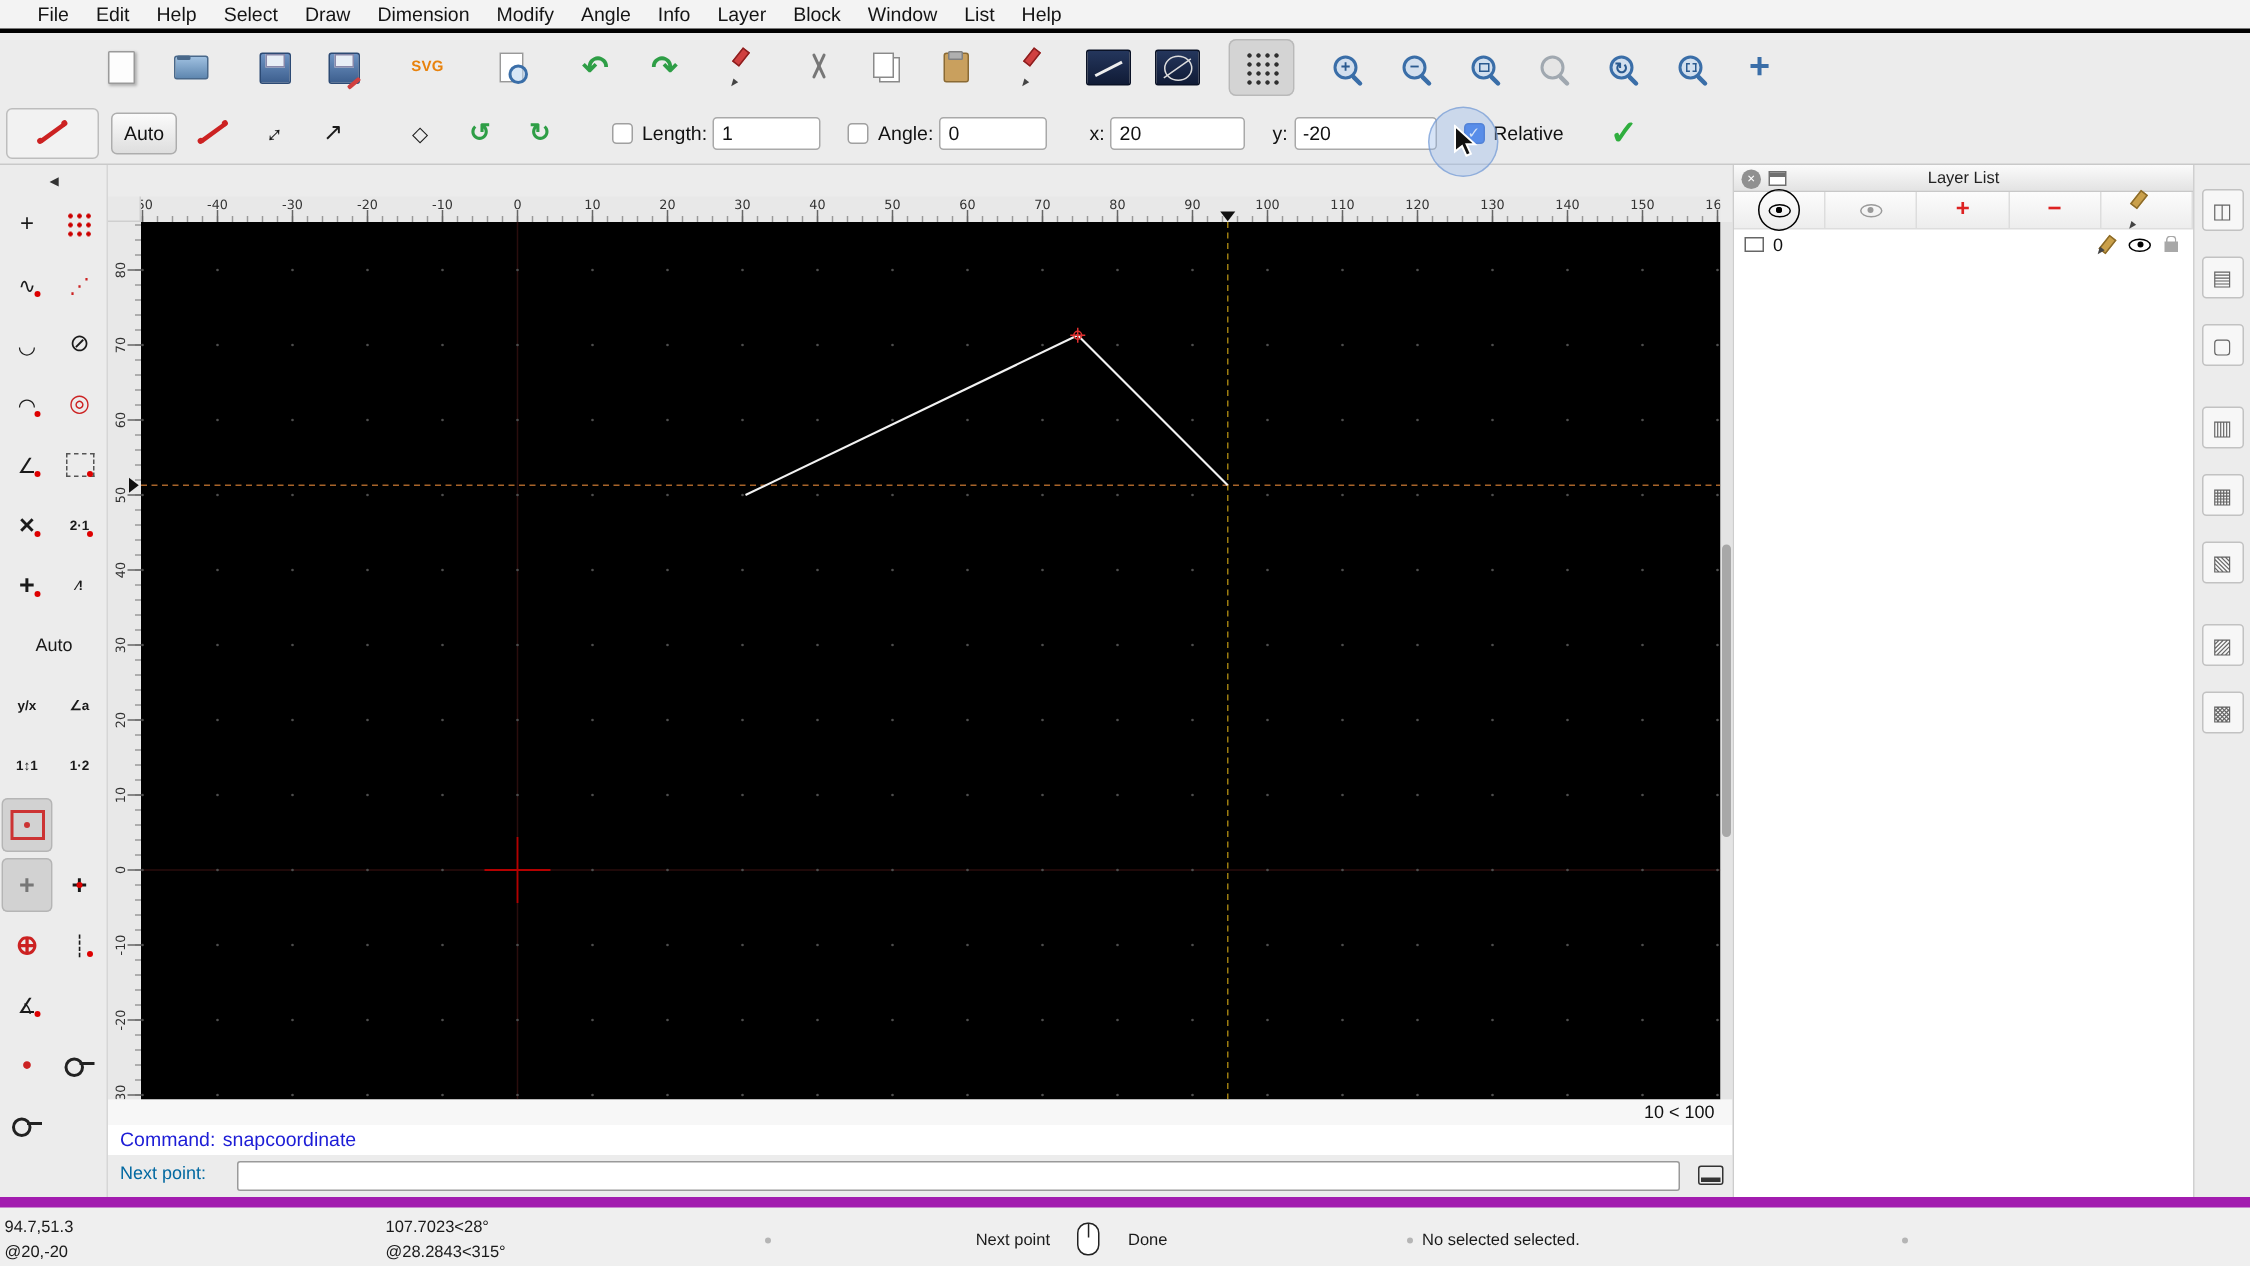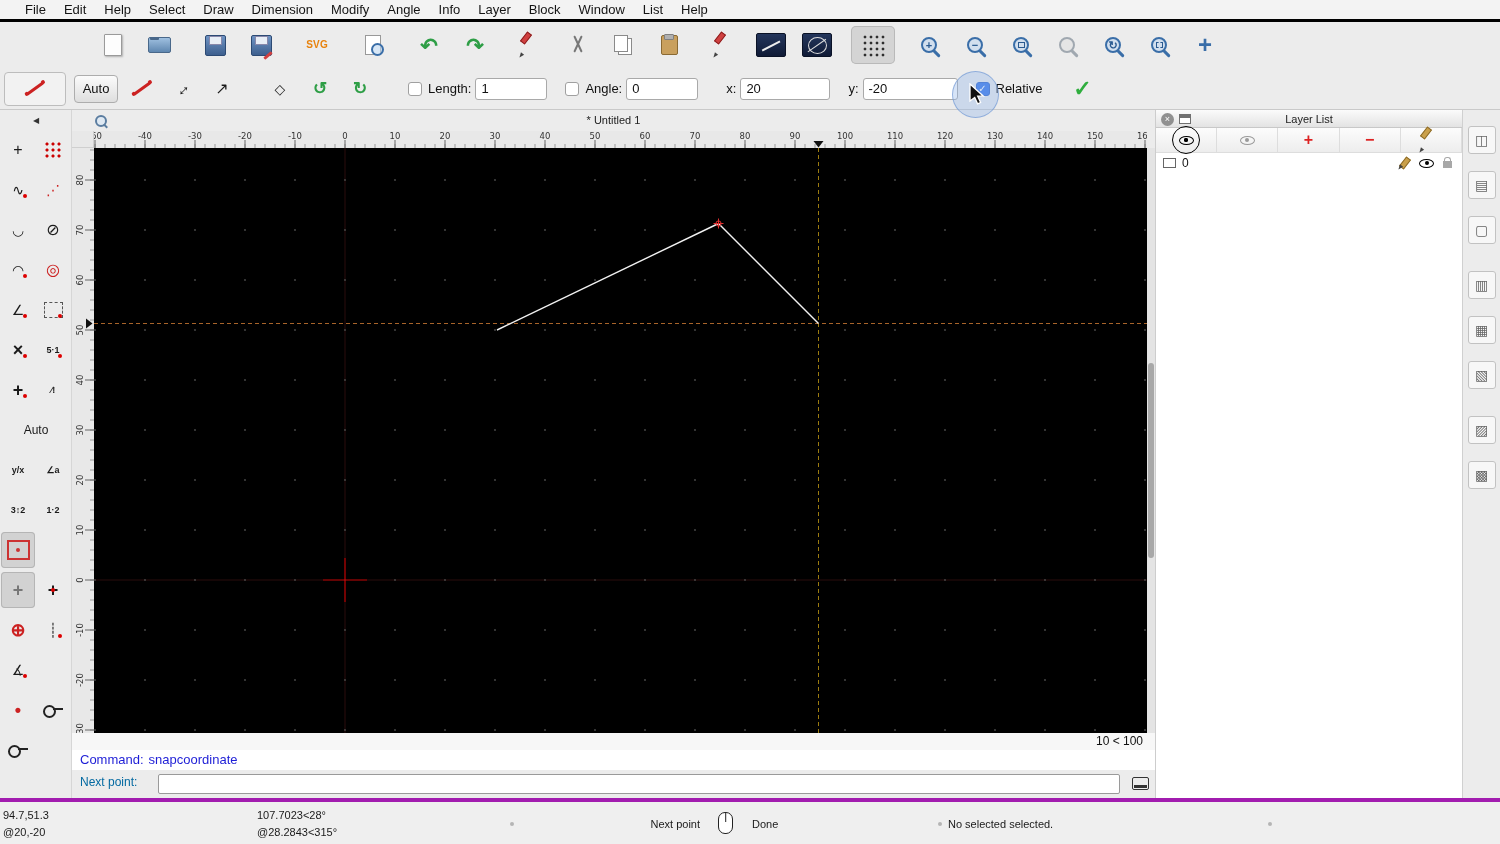--- a/index.html
+++ b/index.html
@@ -5,21 +5,21 @@
 *{margin:0;padding:0;box-sizing:border-box;}
 html,body{width:1500px;height:844px;overflow:hidden;font-family:"Liberation Sans",sans-serif;background:#ececec;}
 body{position:relative;}
 svg text{font-family:"DejaVu Sans",sans-serif;}
 
 
 .menubar{position:absolute;top:0;left:0;right:0;height:22px;background:#f3f3f3;border-bottom:3px solid #000000;display:flex;align-items:center;padding-left:16px;font-size:13px;color:#141414;z-index:5;}
 .menu-item{padding:0 9px;cursor:default;}
 
 
-.toolbar-main{position:absolute;top:22px;left:0;right:0;height:46px;background:#ececec;display:flex;align-items:center;padding-left:90px;}
+.toolbar-main{position:absolute;top:22px;left:0;right:0;height:46px;background:#ececec;display:flex;align-items:center;padding-left:58px;}
 .tb-gap{width:10px;flex:none;}
 .tb-btn{flex:none;width:44px;height:38px;margin:0 1px;background:transparent;border:none;display:flex;align-items:center;justify-content:center;border-radius:5px;}
 .tb-btn.pressed{background:#d4d4d4;box-shadow:inset 0 0 0 1px #b9b9b9;}
 
 
 .toolbar-options{position:absolute;top:68px;left:0;right:0;height:42px;background:#ececec;border-bottom:1px solid #c9c9c9;display:flex;align-items:center;font-size:13px;color:#111;}
 .tool-current{width:62px;height:34px;margin-left:4px;margin-right:8px;border:1px solid #bdbdbd;border-radius:4px;background:#f2f2f2;display:flex;align-items:center;justify-content:center;}
 .diag-red{width:20px;height:2.5px;background:#c22;transform:rotate(-36deg);border-radius:1px;position:relative;}
 .diag-red::before,.diag-red::after{content:"";position:absolute;width:4px;height:4px;background:#c22;border-radius:50%;top:-0.8px;}
 .diag-red::before{left:-2px;}.diag-red::after{right:-2px;}
@@ -85,21 +85,21 @@
 .pen-shape::before{content:"";position:absolute;left:6px;top:1px;width:4px;height:10px;background:#caa04a;border:1px solid #8a6a2a;transform:rotate(38deg);}
 .pen-shape::after{content:"";position:absolute;left:2px;bottom:1px;border-left:2.5px solid transparent;border-right:2.5px solid transparent;border-top:5px solid #444;transform:rotate(38deg);}
 .pen-shape.red::before{background:#d04040;border-color:#8a1f1f;}
 
 
 .right-dock{position:absolute;left:1462px;top:110px;width:38px;height:688px;background:#ececec;border-left:1px solid #d0d0d0;display:flex;flex-direction:column;align-items:center;padding-top:16px;}
 .dock-btn{width:28px;height:28px;margin-bottom:17px;background:#f7f7f7;border:1px solid #c2c2c2;border-radius:3px;font-size:14px;color:#666;display:flex;align-items:center;justify-content:center;flex:none;}
 .dock-btn.gap{margin-top:10px;}
 
 
-.statusbar{position:absolute;top:798px;left:0;width:1500px;height:46px;background:#efefef;border-top:4px solid #a21caf;font-size:11px;color:#1a1a1a;}
+.statusbar{position:absolute;top:798px;left:0;width:1500px;height:46px;background:#efefef;border-top:7px solid #a21caf;font-size:11px;color:#1a1a1a;}
 .sb-block{position:absolute;line-height:17px;}
 .sb-text{position:absolute;top:16px;white-space:nowrap;}
 .sb-dot{position:absolute;top:20px;width:4px;height:4px;border-radius:50%;background:#b5b5b5;}
 .mouse-ic{position:absolute;left:718px;top:10px;width:15px;height:22px;border:1.6px solid #222;border-radius:7px;background:#fff;}
 .mouse-ic::before{content:"";position:absolute;left:50%;top:0;width:1.6px;height:9px;background:#222;transform:translateX(-50%);}
 
 
 .click-highlight{position:absolute;left:952px;top:71px;width:47px;height:47px;border-radius:50%;background:rgba(150,185,235,0.38);border:1px solid rgba(110,150,210,0.65);z-index:40;}
 .cursor{position:absolute;left:969px;top:83px;z-index:50;}
 
@@ -387,21 +387,21 @@
       </button>
     </div>
     <div class="lt-row">
       <button class="lt-btn">
         <span class="ic ic-cross-red-dot has-dot">
           <span class="g gb18">×</span>
         </span>
       </button>
       <button class="lt-btn">
         <span class="ic ic-middle-21 has-dot">
-          <span class="g gt">5·1</span>
+          <span class="g gt">2·1</span>
         </span>
       </button>
     </div>
     <div class="lt-row">
       <button class="lt-btn">
         <span class="ic ic-cross-dot has-dot">
           <span class="g gb18">+</span>
         </span>
       </button>
       <button class="lt-btn">
@@ -425,21 +425,21 @@
       </button>
       <button class="lt-btn">
         <span class="ic ic-angle-a">
           <span class="g gt">∠a</span>
         </span>
       </button>
     </div>
     <div class="lt-row">
       <button class="lt-btn">
         <span class="ic ic-dist-12v">
-          <span class="g gt">3↕2</span>
+          <span class="g gt">1↕1</span>
         </span>
       </button>
       <button class="lt-btn">
         <span class="ic ic-dist-12h">
           <span class="g gt">1·2</span>
         </span>
       </button>
     </div>
     <div class="lt-row">
       <button class="lt-btn pressed">
@@ -488,24 +488,20 @@
       </button>
     </div>
     <div class="lt-row">
       <button class="lt-btn">
         <span class="ic ic-key"></span>
       </button>
     </div>
   </div>
 
 <div class="doc-area">
-  <div class="doc-title">
-    <span class="doc-icon"></span>
-    <span>* Untitled 1</span>
-  </div>
   <div class="ruler-corner"></div>
   <div class="ruler-top" id="rulerTop"><svg width="1053" height="17">
         <line x1="1" y1="13" x2="1" y2="17" stroke="#9a9a9a" stroke-width="1"></line>
         <line x1="11" y1="13" x2="11" y2="17" stroke="#9a9a9a" stroke-width="1"></line>
         <line x1="21" y1="13" x2="21" y2="17" stroke="#9a9a9a" stroke-width="1"></line>
         <line x1="31" y1="13" x2="31" y2="17" stroke="#9a9a9a" stroke-width="1"></line>
         <line x1="41" y1="13" x2="41" y2="17" stroke="#9a9a9a" stroke-width="1"></line>
         <line x1="51" y1="13" x2="51" y2="17" stroke="#9a9a9a" stroke-width="1"></line>
         <line x1="61" y1="13" x2="61" y2="17" stroke="#9a9a9a" stroke-width="1"></line>
         <line x1="71" y1="13" x2="71" y2="17" stroke="#9a9a9a" stroke-width="1"></line>

